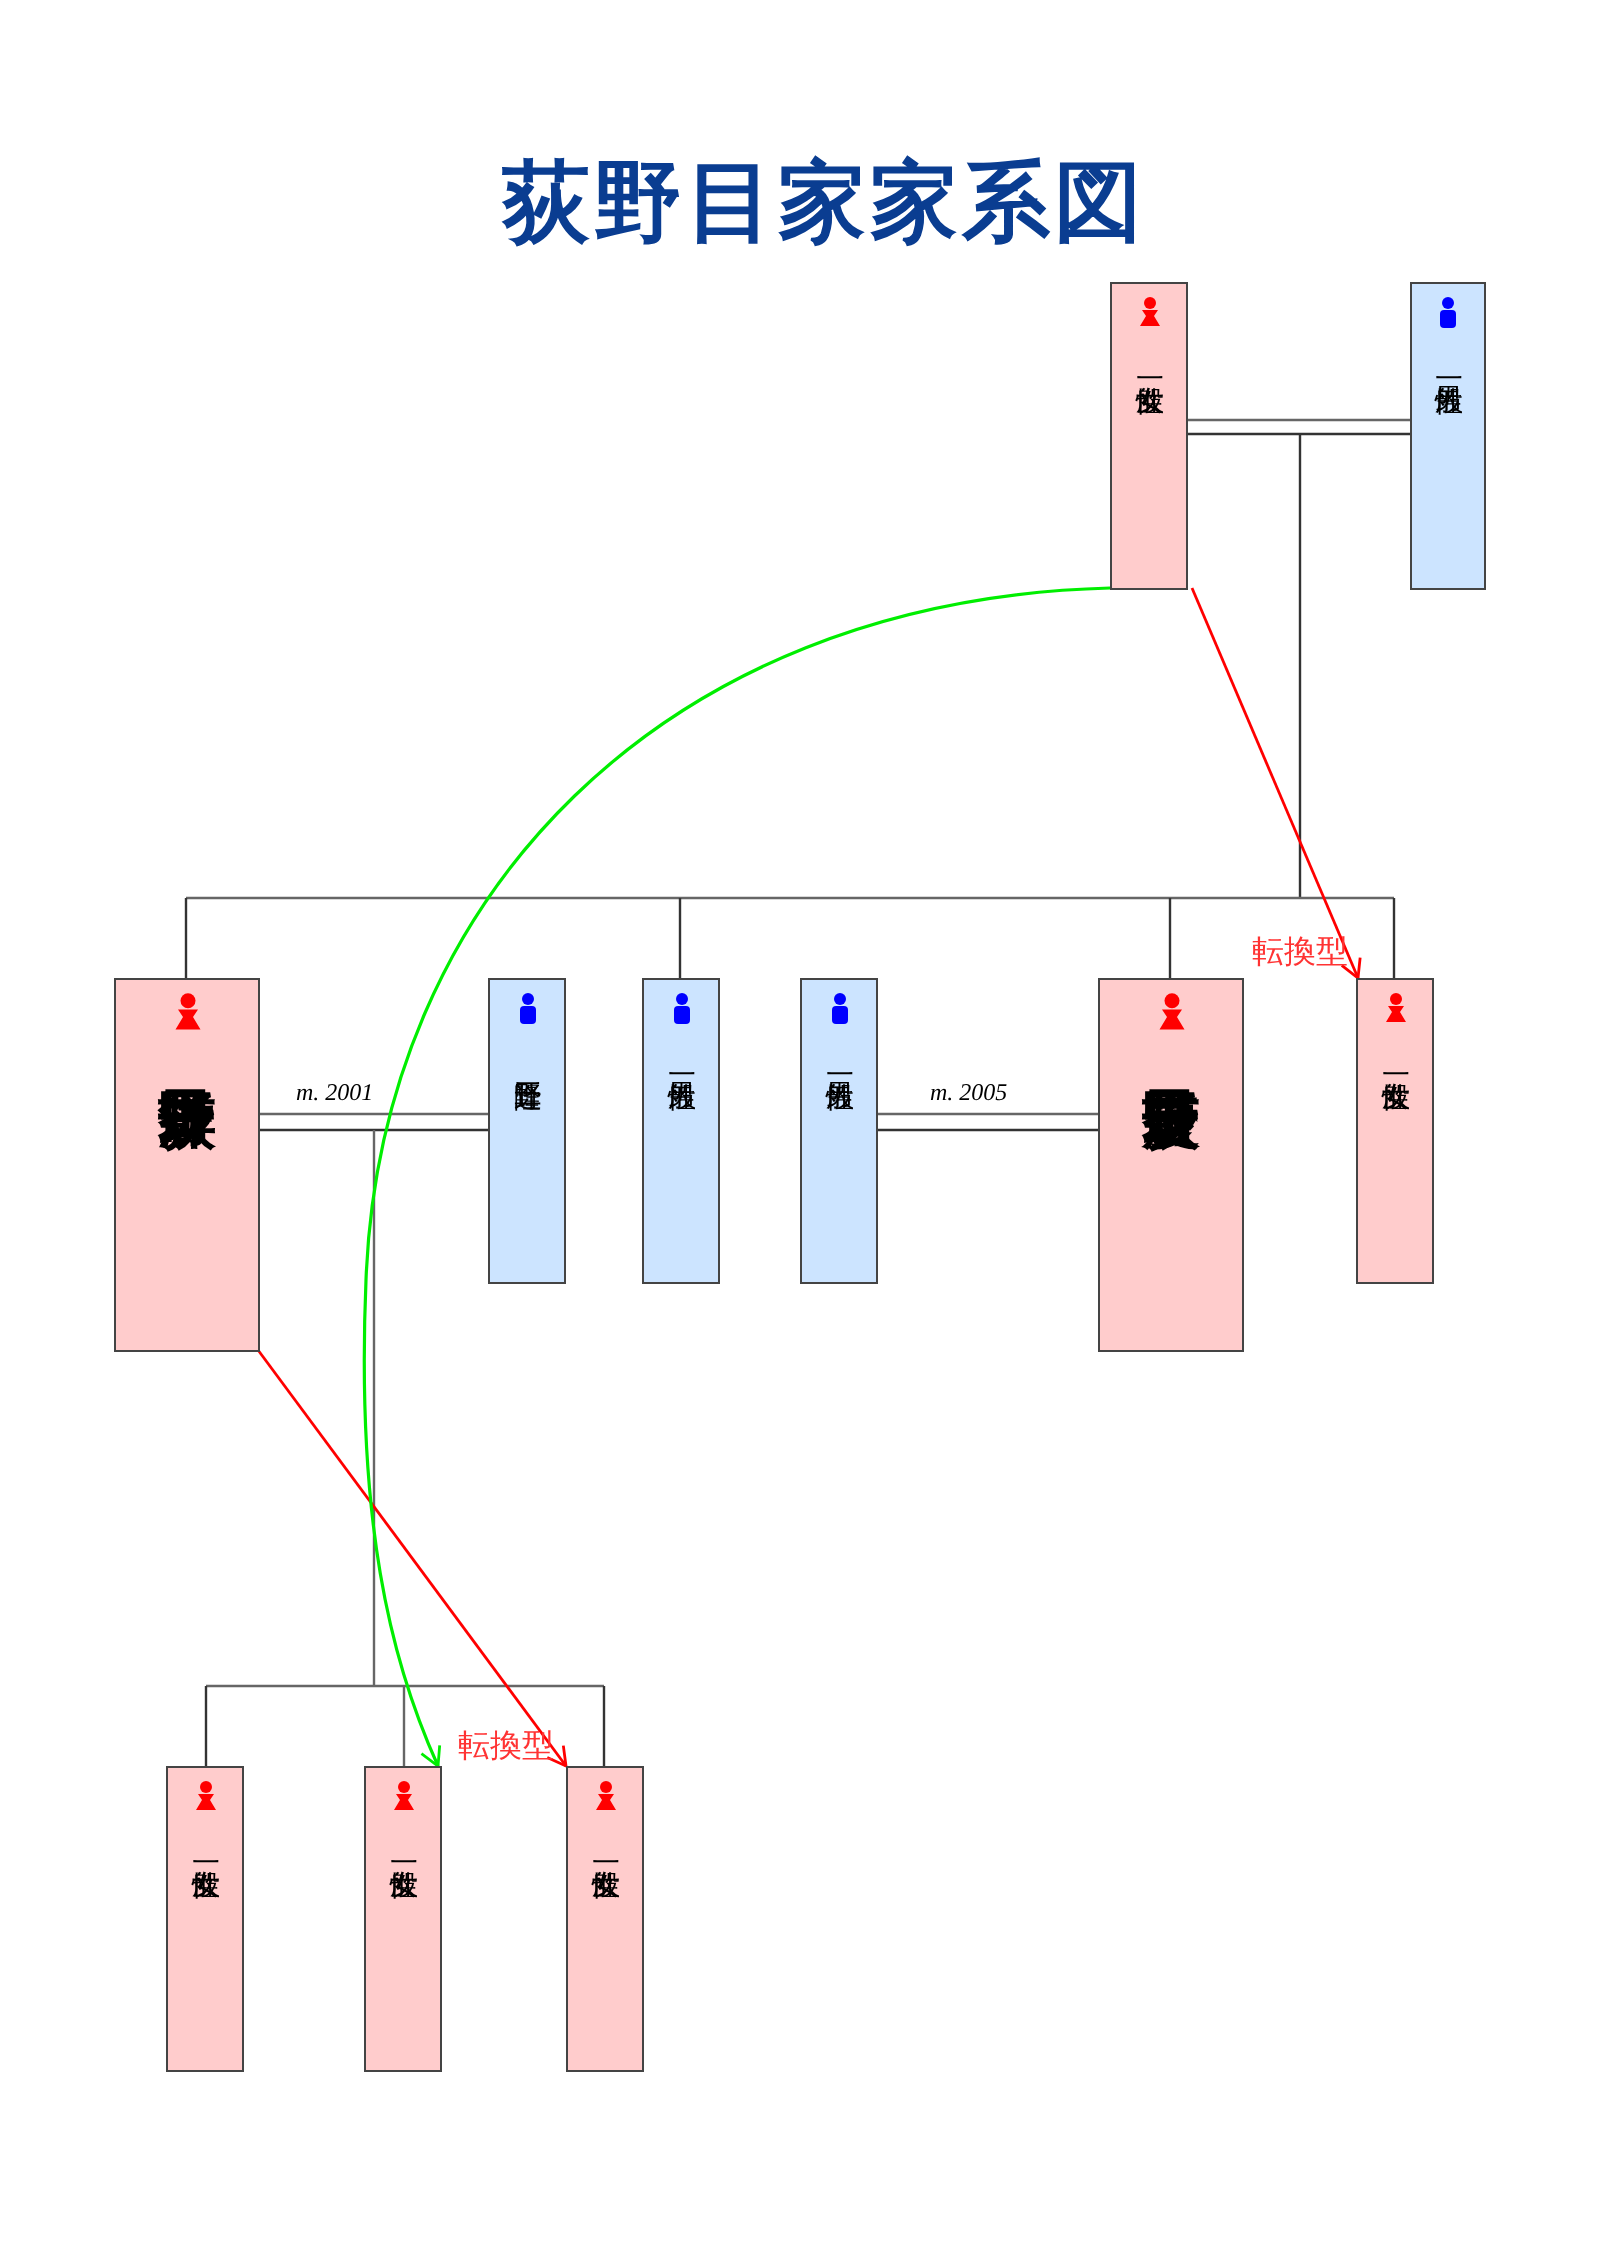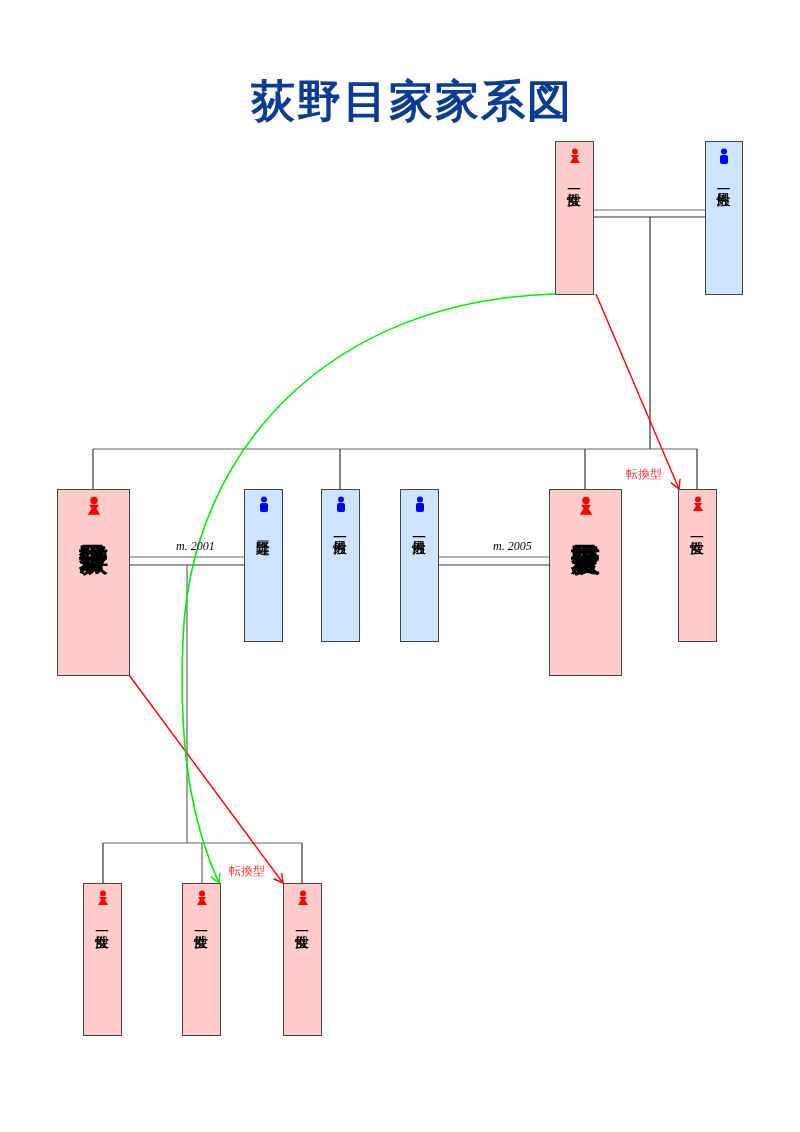--- a/index.html
+++ b/index.html
@@ -6,22 +6,22 @@
   body { width:800px; height:1132px; position:relative; overflow:hidden; font-family:"DejaVu Sans", sans-serif; }
   #title { position:absolute; top:72px; left:12px; width:800px; text-align:center; font-family:"DejaVu Serif", serif; font-weight:bold; font-size:44px; color:#0a3d91; letter-spacing:2px; }
   svg#lines { position:absolute; left:0; top:0; }
   .person { position:absolute; box-sizing:border-box; border:1px solid #444; display:flex; flex-direction:column; align-items:center; }
   .female { background:#ffcccc; }
   .male { background:#cce4ff; }
   .person .icon { margin-top:6px; }
   .person .name { writing-mode:vertical-rl; text-orientation:upright; color:#000; font-family:"DejaVu Sans", sans-serif; }
   .small .name { font-size:14px; margin-top:18px; letter-spacing:0; line-height:1; }
   .big .name { font-size:29px; font-weight:bold; margin-top:6px; line-height:1; }
-  .mlabel { position:absolute; font-family:"Liberation Serif", serif; font-style:italic; font-size:12px; color:#000;margin-left:28px; }
-  .rlabel { position:absolute; font-family:Liberation Mono, monospace; font-size:12px; color:#ff3333; }
+  .mlabel { position:absolute; font-family:"Liberation Serif", serif; font-style:italic; font-size:12px; color:#000; }
+  .rlabel { position:absolute; font-family:Liberation Mono, monospace; font-size:16px; color:#ff3333; }
 </style>
 </head>
 <body>
 
 <div id="title">荻野目家家系図</div>
 
 <svg id="lines" width="800" height="1132">
   <defs>
     <marker id="arrRed" markerWidth="12" markerHeight="12" refX="10" refY="6" orient="auto" markerUnits="userSpaceOnUse">
       <path d="M1,1 L10,6 L1,11" fill="none" stroke="#ff0000" stroke-width="1.4"></path>

